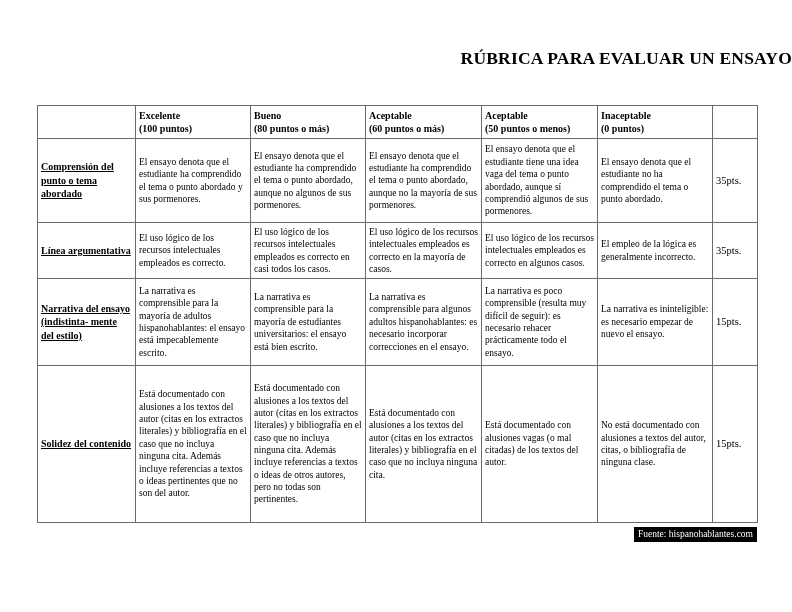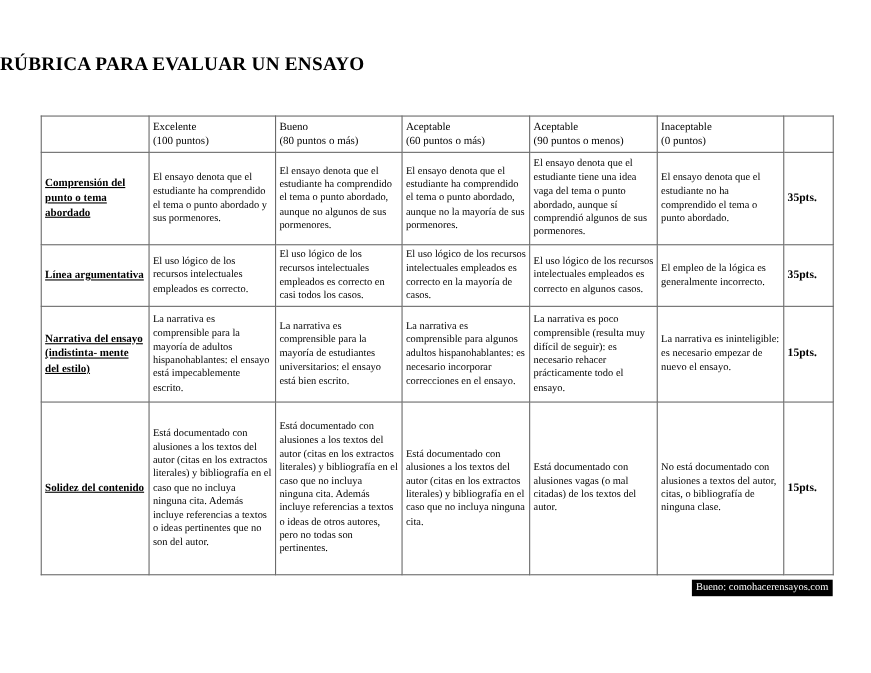--- a/index.html
+++ b/index.html
@@ -13,21 +13,21 @@
     position: relative;
     font-family: "Liberation Serif", serif;
     color: #000;
     overflow: hidden;
   }
   .page-title {
     position: absolute;
     top: 48px;
     left: 0;
     width: 100%;
-    text-align: left;
+    text-align: right;
     font-size: 17.5px;
     font-weight: bold;
     letter-spacing: 0.2px;
   }
   table.rubric {
     position: absolute;
     left: 37px;
     top: 105px;
     width: 720px;
     border-collapse: collapse;
@@ -39,32 +39,32 @@
     vertical-align: middle;
     text-align: left;
     padding: 1px 3px;
     font-size: 9.5px;
     line-height: 1.3;
     font-weight: normal;
     overflow: hidden;
     word-wrap: break-word;
   }
   table.rubric th.col-header {
-    font-weight: normal;
+    font-weight: bold;
     font-size: 10px;
     vertical-align: middle;
   }
   table.rubric td.criterion {
     font-weight: bold;
     font-size: 10px;
     line-height: 1.35;
     text-decoration: underline;
   }
   table.rubric td.points {
-    font-weight: bold;
+    font-weight: normal;
     font-size: 10.5px;
   }
   .source-badge {
     position: absolute;
     top: 527px;
     right: 35px;
     background: #000000;
     color: #ffffff;
     font-size: 9.5px;
     line-height: 1.2;
@@ -97,21 +97,21 @@
       <th class="col-header">
         <div>Bueno</div>
         <div>(80 puntos o más)</div>
       </th>
       <th class="col-header">
         <div>Aceptable</div>
         <div>(60 puntos o más)</div>
       </th>
       <th class="col-header">
         <div>Aceptable</div>
-        <div>(90 puntos o menos)</div>
+        <div>(50 puntos o menos)</div>
       </th>
       <th class="col-header">
         <div>Inaceptable</div>
         <div>(0 puntos)</div>
       </th>
       <th></th>
     </tr>
 
     <tr style="height:84px">
       <td class="criterion">Comprensión del punto o tema abordado</td>
@@ -148,13 +148,13 @@
       <td>Está documentado con alusiones a los textos del autor (citas en los extractos literales) y bibliografía en el caso que no incluya ninguna cita. Además incluye referencias a textos o ideas pertinentes que no son del autor.</td>
       <td>Está documentado con alusiones a los textos del autor (citas en los extractos literales) y bibliografía en el caso que no incluya ninguna cita. Además incluye referencias a textos o ideas de otros autores, pero no todas son pertinentes.</td>
       <td>Está documentado con alusiones a los textos del autor (citas en los extractos literales) y bibliografía en el caso que no incluya ninguna cita.</td>
       <td>Está documentado con alusiones vagas (o mal citadas) de los textos del autor.</td>
       <td>No está documentado con alusiones a textos del autor, citas, o bibliografía de ninguna clase.</td>
       <td class="points">15pts.</td>
     </tr>
   </tbody>
 </table>
 
-<div class="source-badge">Bueno: comohacerensayos.com</div>
+<div class="source-badge">Fuente: hispanohablantes.com</div>
 
 </body></html>

